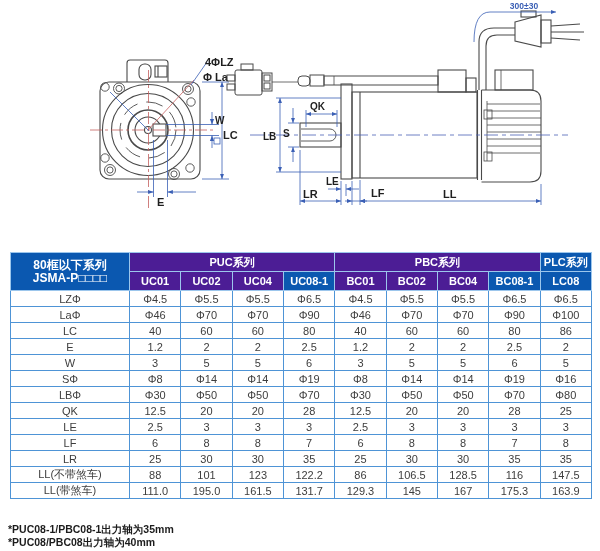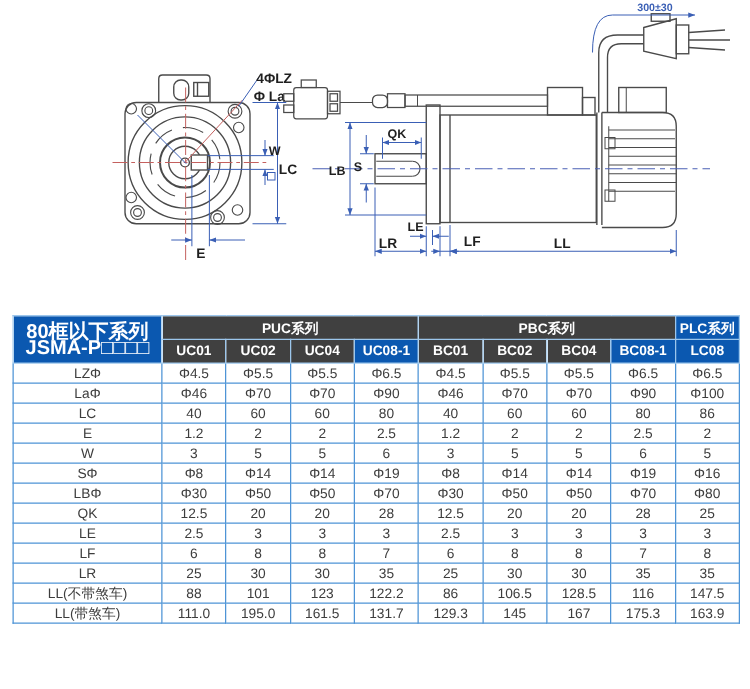--- a/index.html
+++ b/index.html
@@ -12,25 +12,25 @@
   #spec-table{
     position:absolute;left:10px;top:252px;width:582px;
     border-collapse:collapse;table-layout:fixed;
     font-size:11px;color:#3d3d3d;
   }
   #spec-table th,#spec-table td{
     border:1px solid #4e94d6;text-align:center;vertical-align:middle;
     padding:0;overflow:hidden;white-space:nowrap;
   }
   #spec-table thead th{
-    background:#404040;color:#ffffff;font-weight:bold;height:18px;
+    background:#4c1d95;color:#ffffff;font-weight:bold;height:18px;
     border-color:#9cc6ec;
   }
   #spec-table thead th.hl{background:#0b58b0;}
-  #spec-table th.corner{width:118px;font-size:16px;line-height:13px;}
+  #spec-table th.corner{width:118px;font-size:12px;line-height:13px;}
   #spec-table tbody th{font-weight:normal;background:#ffffff;}
   #spec-table tbody td{background:#ffffff;height:15px;}
   #spec-table tbody tr th{height:15px;}
   .footnotes{
     position:absolute;left:8px;top:523px;font-size:10.5px;font-weight:bold;
     color:#1c1c1c;line-height:13px;
   }
   svg text{font-family:"Liberation Sans","DejaVu Sans",sans-serif;}
   .dimlabel{font-size:11px;font-weight:bold;fill:#1f1f1f;}
   .dimlabel-sm{font-size:10px;font-weight:bold;fill:#1f1f1f;}
@@ -407,13 +407,15 @@
         <td>129.3</td>
         <td>145</td>
         <td>167</td>
         <td>175.3</td>
         <td>163.9</td>
       </tr>
     </tbody>
 </table>
 
 <div class="footnotes">
+  <div>*PUC08-1/PBC08-1出力轴为35mm</div>
+  <div>*PUC08/PBC08出力轴为40mm</div>
 </div>
 
 </body></html>

